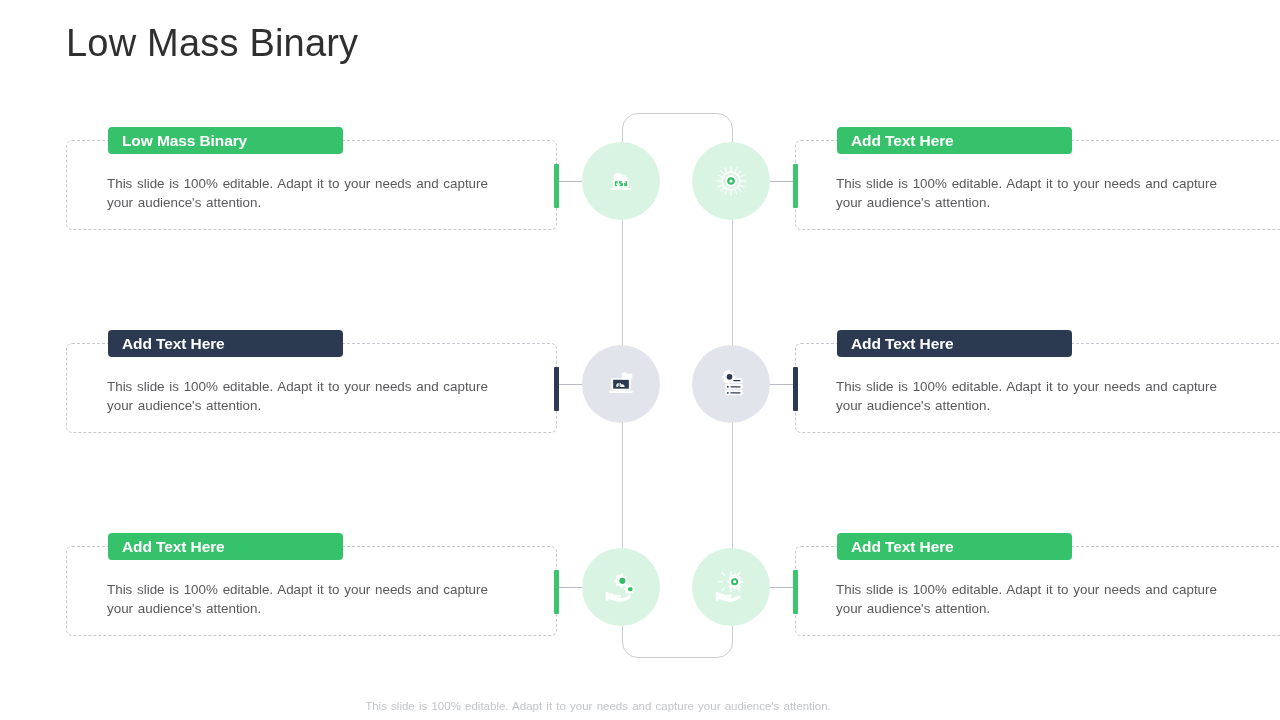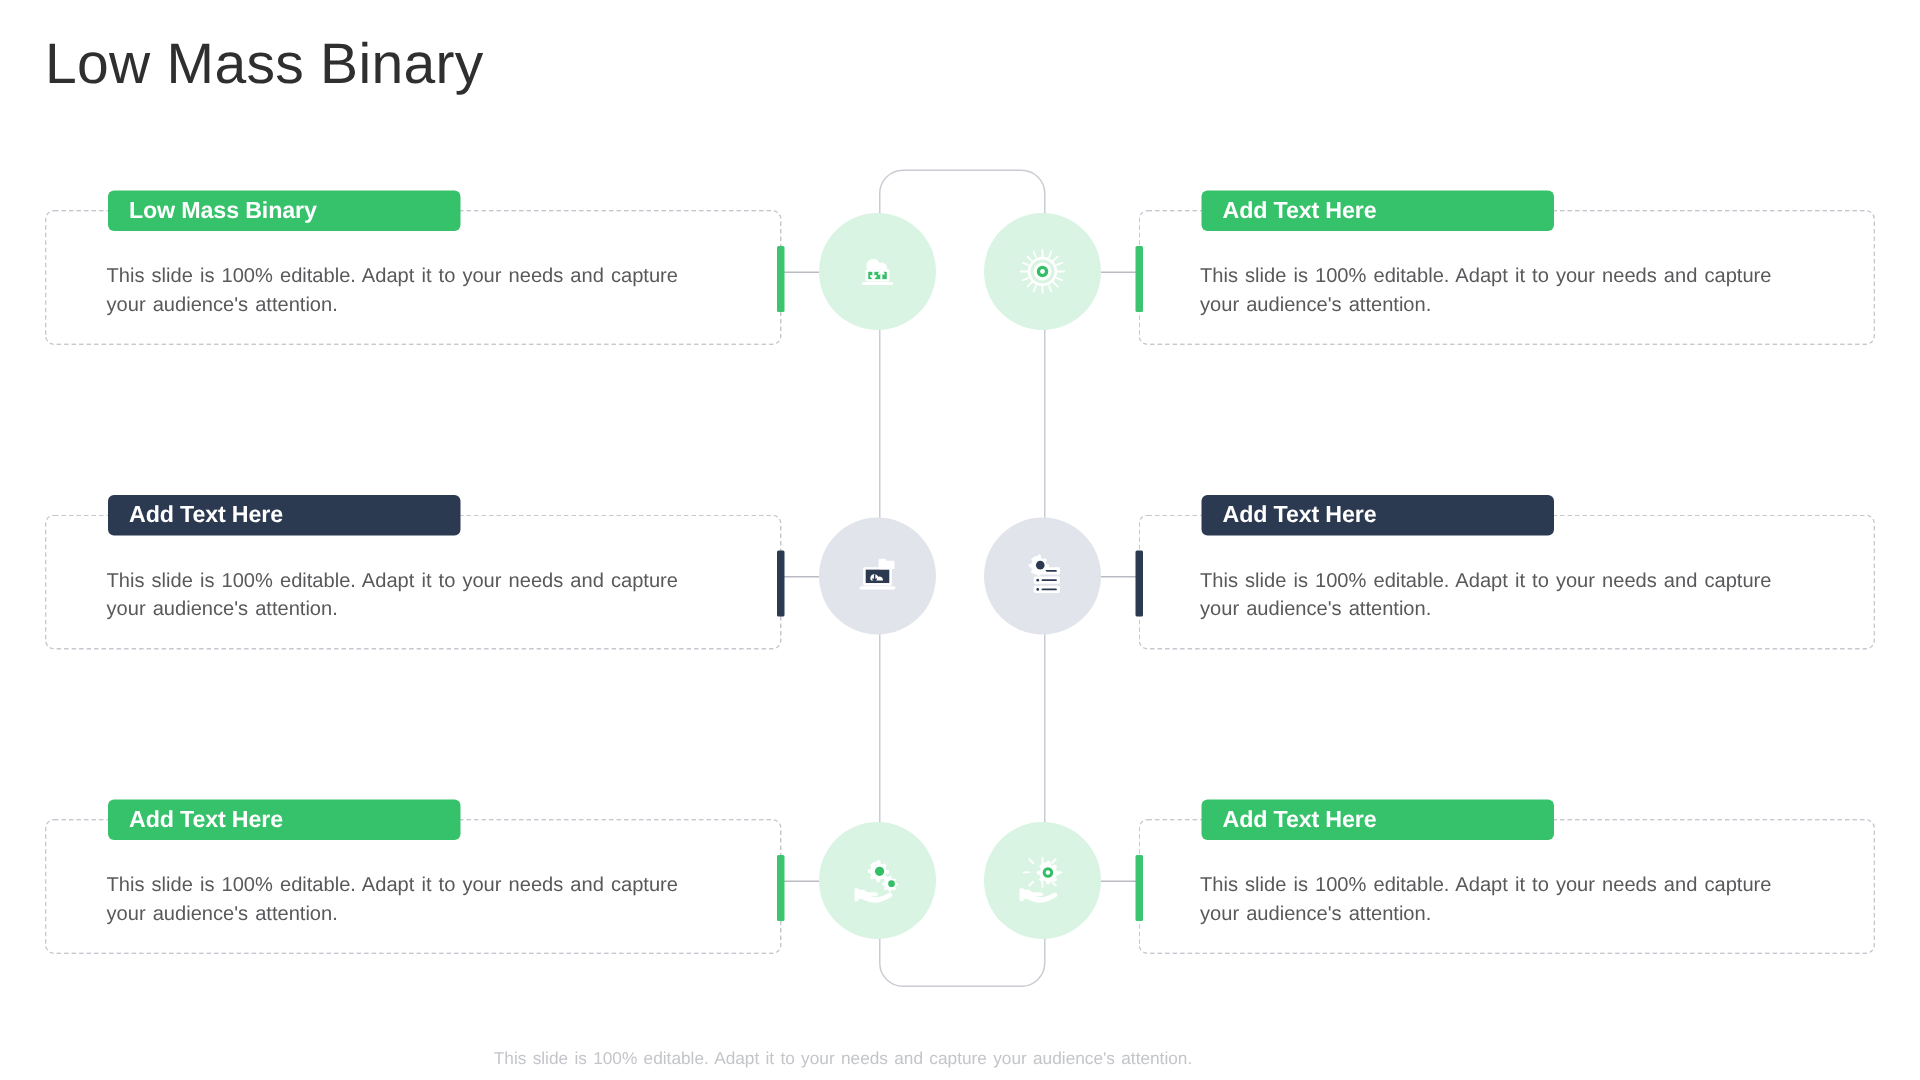--- a/index.html
+++ b/index.html
@@ -2,21 +2,21 @@
 <html><head>
 <meta charset="utf-8">
 <style>
   * { box-sizing: border-box; margin: 0; padding: 0; }
   html, body {
     width: 1280px; height: 720px;
     background: #ffffff;
     font-family: "Liberation Sans", sans-serif;
     overflow: hidden;
   }
-  .slide { position: relative; width: 1124px; height: 720px; background: #fff; }
+  .slide { position: relative; width: 1124px; height: 720px; background: #fff; margin-left: 36px; }
 
   
   .page-title {
     position: absolute;
     left: 30px; top: 20px;
     font-size: 38px;
     font-weight: 400;
     color: #2f2f2f;
     letter-spacing: 0.2px;
     line-height: 46px;

